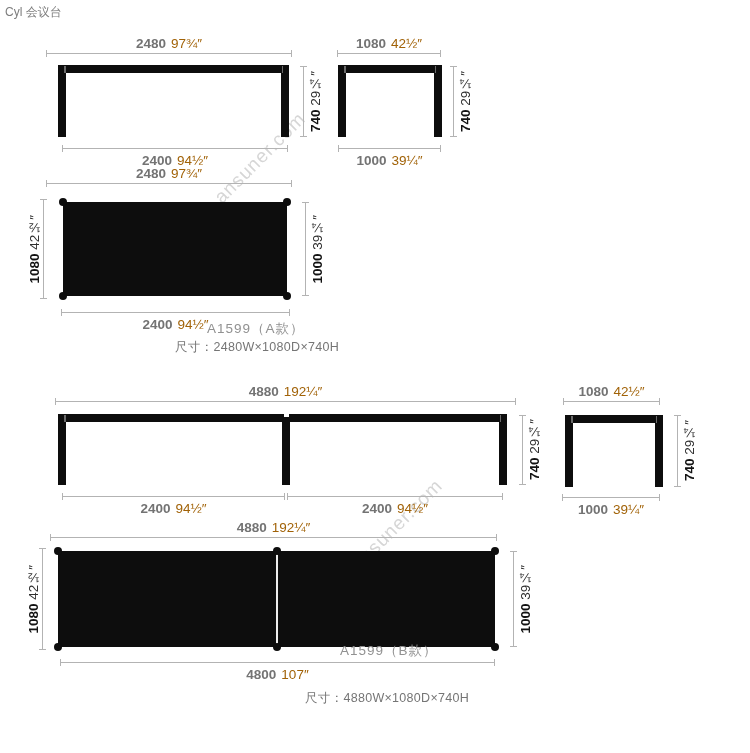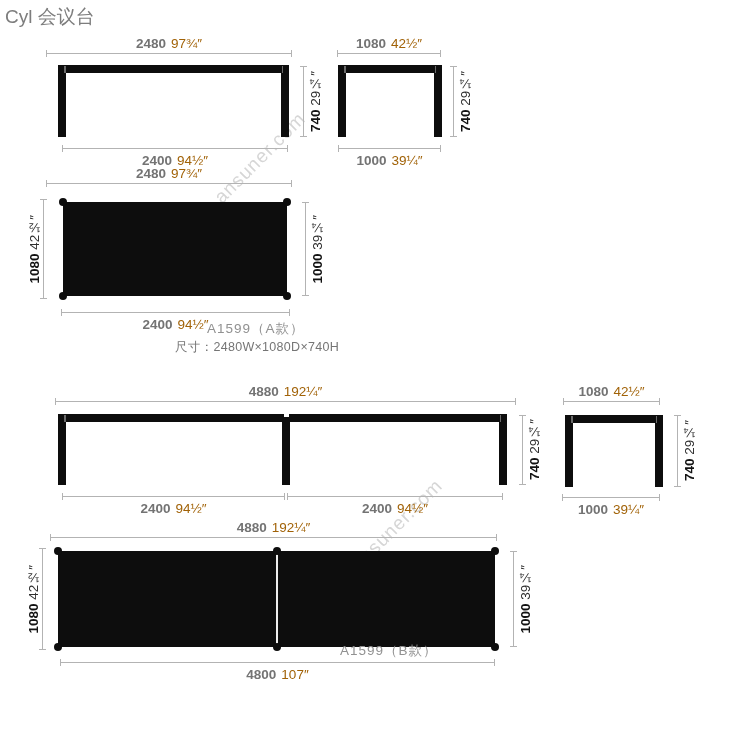--- a/index.html
+++ b/index.html
@@ -50,21 +50,21 @@
   .tblview{position:absolute;z-index:1;}
   .ttop{position:absolute;left:0;right:0;top:0;height:8px;background:#0d0d0d;}
   .leg{position:absolute;top:0;bottom:0;width:8px;background:#0d0d0d;}
   .seam{position:absolute;top:1px;height:7px;width:1.5px;background:#6a6a6a;z-index:2;}
   .notch{position:absolute;top:0;height:3px;background:#ffffff;z-index:2;}
   
   .plan{position:absolute;background:#0d0d0d;z-index:1;}
   .knob{position:absolute;width:8px;height:8px;border-radius:50%;background:#0d0d0d;z-index:3;}
   .divider{position:absolute;top:0;bottom:0;left:calc(50% - 1px);width:2px;background:#ededed;z-index:2;}
   
-  .pagetitle{position:absolute;left:5px;top:4px;font-size:19px;color:#7d7d7d;z-index:2;white-space:nowrap;}
+  .pagetitle{position:absolute;left:5px;top:4px;font-size:12px;color:#7d7d7d;z-index:2;white-space:nowrap;}
   .label{position:absolute;color:#919191;font-size:13.5px;letter-spacing:1px;white-space:nowrap;z-index:2;}
   .sublabel{position:absolute;color:#757575;font-size:12.5px;letter-spacing:.3px;white-space:nowrap;z-index:2;}
 </style>
 </head>
 <body>
 
 <div id="stage">
 
   <div class="wm" style="left:260px;top:158px;">ansuner.com</div>
   <div class="wm" style="left:397px;top:525px;">ansuner.com</div>
@@ -286,14 +286,15 @@
 
   <div class="hdim below" style="left:60px;top:662px;width:435px;">
     <div class="dline"></div>
     <div class="dtext">
       <span class="mm">4800</span>
       <span class="in">107″</span>
     </div>
   </div>
 
   <div class="label" style="left:340px;top:642px;">A1599（B款）</div>
+  <div class="sublabel" style="left:305px;top:690px;">尺寸：4880W×1080D×740H</div>
 
 </div>
 
 </body></html>

